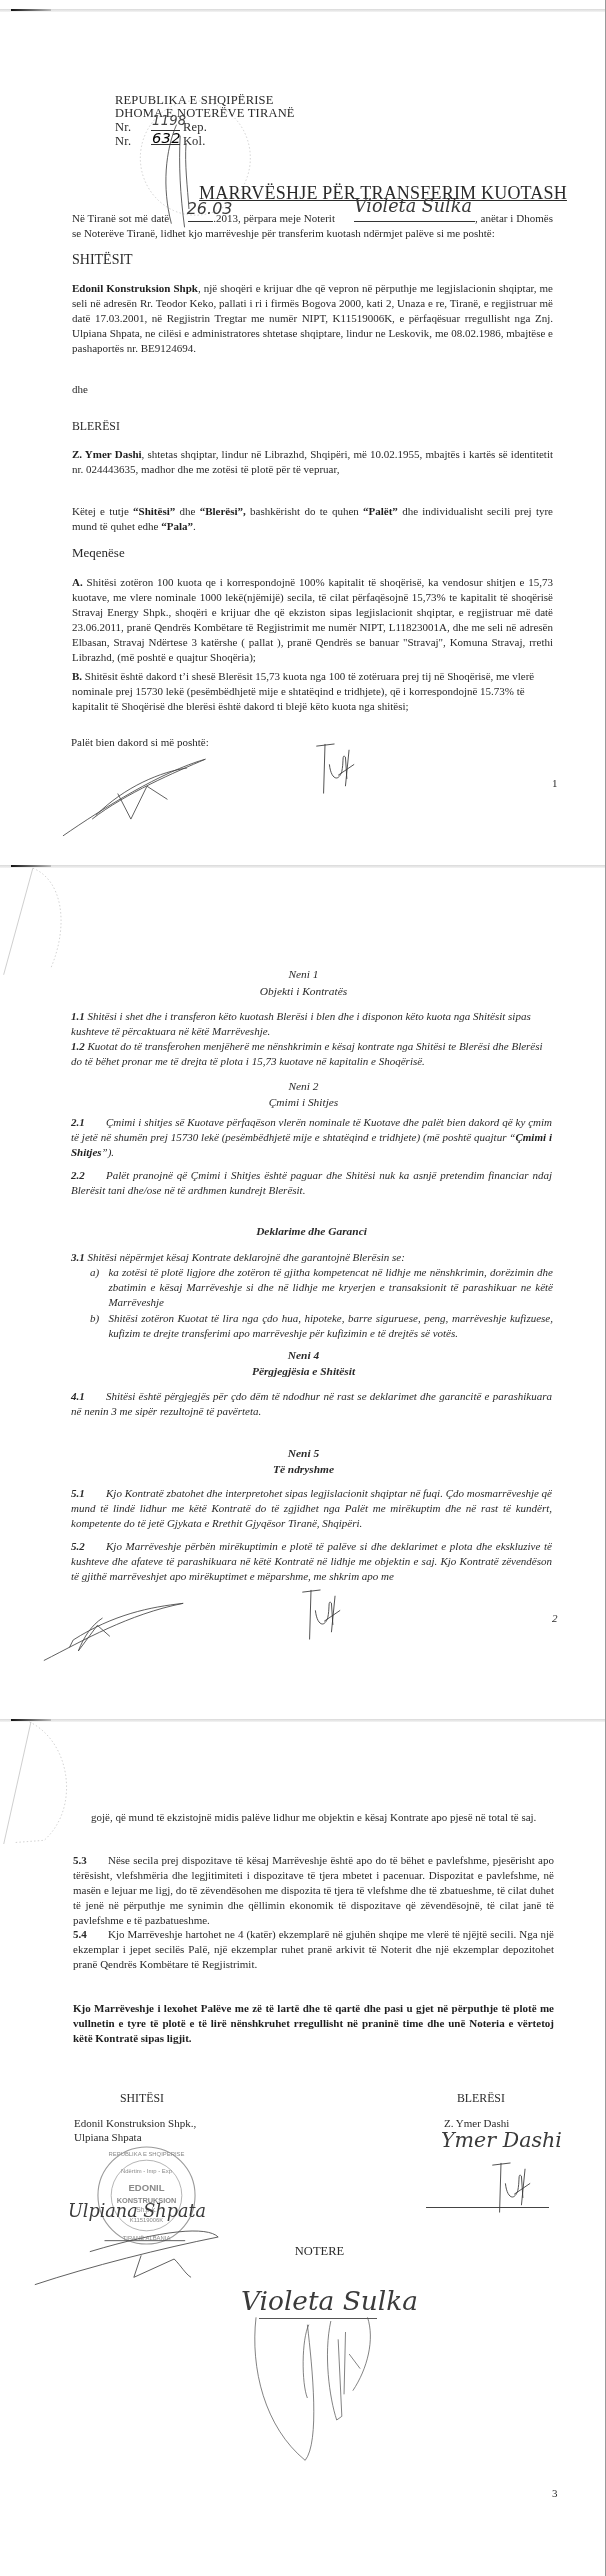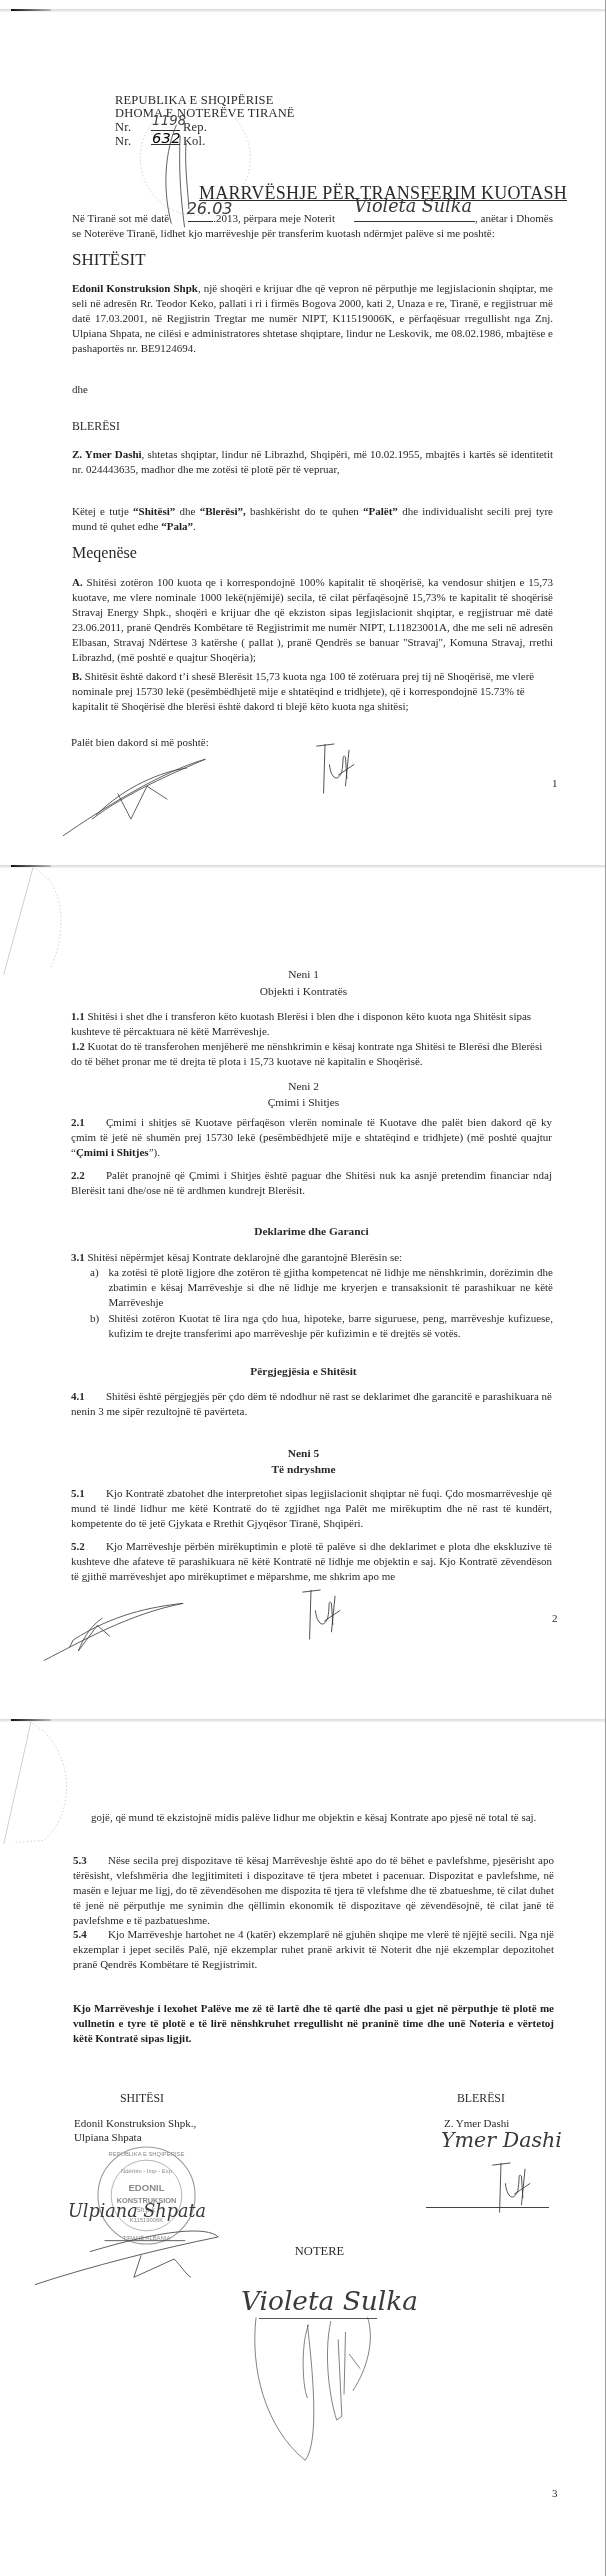--- a/index.html
+++ b/index.html
@@ -68,37 +68,37 @@
   <div class="p" style="top:211px;">
     <span>Në Tiranë sot më datë</span>
     <span class="blank" style="width:25px; position:relative;">
       <span style="position:absolute; left:-1.5px; top:-10.3px; font-family:'DejaVu Sans',sans-serif; font-style:italic; font-size:16px; color:#3a3a3a;">26.03</span>
     </span><span>.2013, përpara meje Noterit</span>
     <span class="blank" style="width:121px; position:relative;">
       <span style="position:absolute; left:0; top:-11.8px; font-family:'DejaVu Serif',serif; font-style:italic; font-size:17.6px; color:#3a3a3a;">Violeta Sulka</span>
     </span><span>, anëtar i Dhomës se Noterëve Tiranë, lidhet kjo marrëveshje për transferim kuotash ndërmjet palëve si me poshtë:</span>
   </div>
 
-  <div class="t" style="left:72px; top:253px; font-size:17px;">SHITËSIT</div>
+  <div class="t" style="left:72px; top:253px; font-size:14px;">SHITËSIT</div>
   <div class="p" style="top:281px;">
     <b>Edonil Konstruksion Shpk</b><span>, një shoqëri e krijuar dhe që vepron në përputhje me legjislacionin shqiptar, me seli në adresën Rr. Teodor Keko, pallati i ri i firmës Bogova 2000, kati 2, Unaza e re, Tiranë, e regjistruar më datë 17.03.2001, në Regjistrin Tregtar me numër NIPT, K11519006K, e përfaqësuar rregullisht nga Znj. Ulpiana Shpata, ne cilësi e administratores shtetase shqiptare, lindur ne Leskovik, me 08.02.1986, mbajtëse e pashaportës nr. BE9124694.</span>
   </div>
 
   <div class="t" style="left:72px; top:382px;">dhe</div>
 
   <div class="t" style="left:72px; top:419px; font-size:11.8px;">BLERËSI</div>
   <div class="p" style="top:447px;">
     <b>Z. Ymer Dashi</b><span>, shtetas shqiptar, lindur në Librazhd, Shqipëri, më 10.02.1955, mbajtës i  kartës së identitetit nr. 024443635, madhor dhe me zotësi të plotë për të vepruar,</span>
   </div>
 
   <div class="p" style="top:504px;">
     <span>Këtej e tutje </span><b>“Shitësi”</b><span> dhe </span><b>“Blerësi”,</b><span> bashkërisht do te quhen </span><b>“Palët”</b><span> dhe individualisht secili prej tyre mund të quhet edhe </span><b>“Pala”</b><span>.</span>
   </div>
 
-  <div class="t" style="left:72px; top:546px; font-size:16px;">Meqenëse</div>
+  <div class="t" style="left:72px; top:546px; font-size:13px;">Meqenëse</div>
 
   <div class="p" style="top:575px;">
     <b>A.</b>&nbsp;<span>Shitësi zotëron 100 kuota qe i korrespondojnë 100% kapitalit të shoqërisë, ka vendosur shitjen e 15,73 kuotave, me vlere nominale 1000 lekë(njëmijë) secila, të cilat përfaqësojnë 15,73% te kapitalit të shoqërisë Stravaj Energy Shpk., shoqëri e krijuar dhe që ekziston sipas legjislacionit shqiptar, e regjistruar më datë 23.06.2011, pranë Qendrës Kombëtare të Regjistrimit me numër NIPT, L11823001A, dhe me seli në adresën  Elbasan, Stravaj Ndërtese 3 katërshe ( pallat ), pranë Qendrës se banuar "Stravaj", Komuna Stravaj, rrethi Librazhd, (më poshtë e quajtur Shoqëria);</span>
   </div>
   <div class="p" style="top:669px; text-align:left;">
     <b>B.</b>&nbsp;<span>Shitësit është dakord t’i shesë Blerësit 15,73 kuota nga 100 të zotëruara prej tij në Shoqërisë, me vlerë nominale prej 15730 lekë (pesëmbëdhjetë mije e shtatëqind e tridhjete), që i korrespondojnë 15.73% të kapitalit të Shoqërisë dhe blerësi është dakord ti blejë këto kuota nga shitësi;</span>
   </div>
 
   <div class="t" style="left:71px; top:735px;">Palët bien dakord si më poshtë:</div>
 
@@ -109,21 +109,21 @@
   </div>
   <div class="sig" style="left:309px; top:735px;">
     <svg width="51" height="66" viewBox="0 0 70 90">
         <path d="M22 12 L20 80 M10 15 L35 12 M28 40 C30 60 40 65 45 50 C48 35 45 25 50 30 L52 60 M40 55 L62 40 M55 20 L50 70" fill="none" stroke="#3a3a3a" stroke-width="1.2"></path>
       </svg>
   </div>
 
   <div class="pagenum" style="top:777px;">1</div>
 </div>
 
-<div class="page" style="top:865px; height:964px;">
+<div class="page" style="top:865px; height:964px;font-style:italic;">
   <div class="page-sep" style="top:0;"></div>
   <div class="edge-right" style="top:0; height:854px;"></div>
 
   <div class="sig" style="left:0; top:0;">
     <svg width="73" height="110" viewBox="0 0 100 150">
         <path d="M45 4 C85 20 95 80 70 140" fill="none" stroke="#cccccc" stroke-width="1.2" stroke-dasharray="2 3"></path>
         <path d="M45 4 L5 150" fill="none" stroke="#bdbdbd" stroke-width="1"></path>
       </svg>
   </div>
 
@@ -151,20 +151,21 @@
   </div>
   <div class="li" style="top:400px;">
     <span class="lbl">a)</span>
     <span class="txt">ka zotësi të plotë ligjore dhe zotëron të gjitha kompetencat në lidhje me nënshkrimin, dorëzimin dhe zbatimin e kësaj Marrëveshje si dhe në lidhje me kryerjen e transaksionit të parashikuar ne këtë Marrëveshje</span>
   </div>
   <div class="li" style="top:446px;">
     <span class="lbl">b)</span>
     <span class="txt">Shitësi zotëron Kuotat të lira nga çdo hua, hipoteke, barre siguruese, peng, marrëveshje kufizuese, kufizim te drejte transferimi apo marrëveshje për kufizimin e të drejtës së votës.</span>
   </div>
 
+  <div class="center" style="top:482px; font-weight:bold;">Neni 4</div>
   <div class="center" style="top:498px; font-weight:bold;">Përgjegjësia e Shitësit</div>
   <div class="p" style="top:524px; left:71px;">
     <span class="num">4.1</span><span>Shitësi është përgjegjës për çdo dëm të ndodhur në rast se deklarimet dhe garancitë e parashikuara në nenin 3 me sipër rezultojnë të pavërteta.</span>
   </div>
 
   <div class="center" style="top:580px; font-weight:bold;">Neni 5</div>
   <div class="center" style="top:596px; font-weight:bold;">Të ndryshme</div>
   <div class="p" style="top:621px; left:71px;">
     <span class="num">5.1</span><span>Kjo Kontratë zbatohet dhe interpretohet sipas legjislacionit shqiptar në fuqi. Çdo mosmarrëveshje që mund të lindë lidhur me këtë Kontratë do të zgjidhet nga Palët me mirëkuptim dhe në rast të kundërt, kompetente do të jetë Gjykata e Rrethit Gjyqësor Tiranë, Shqipëri.</span>
   </div>

